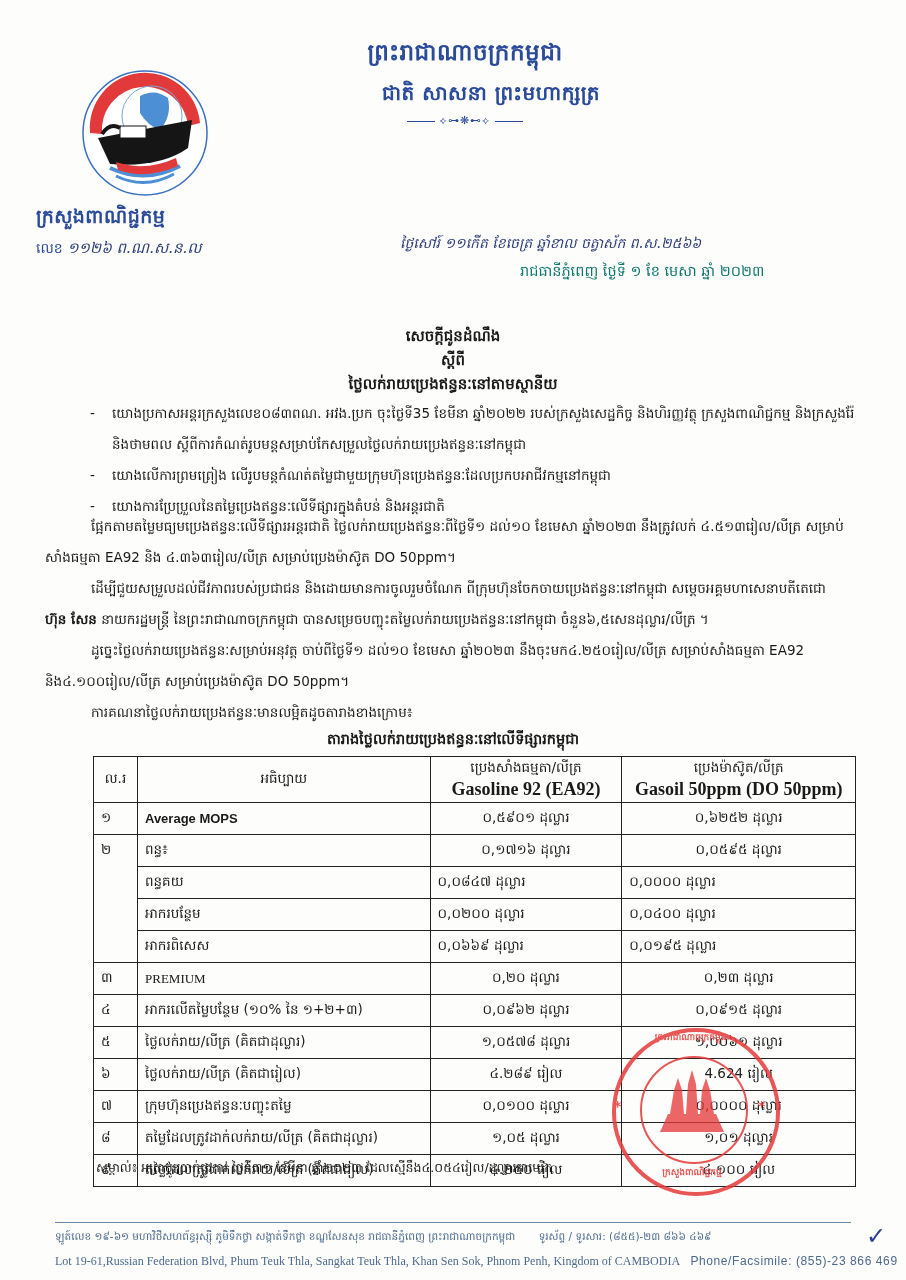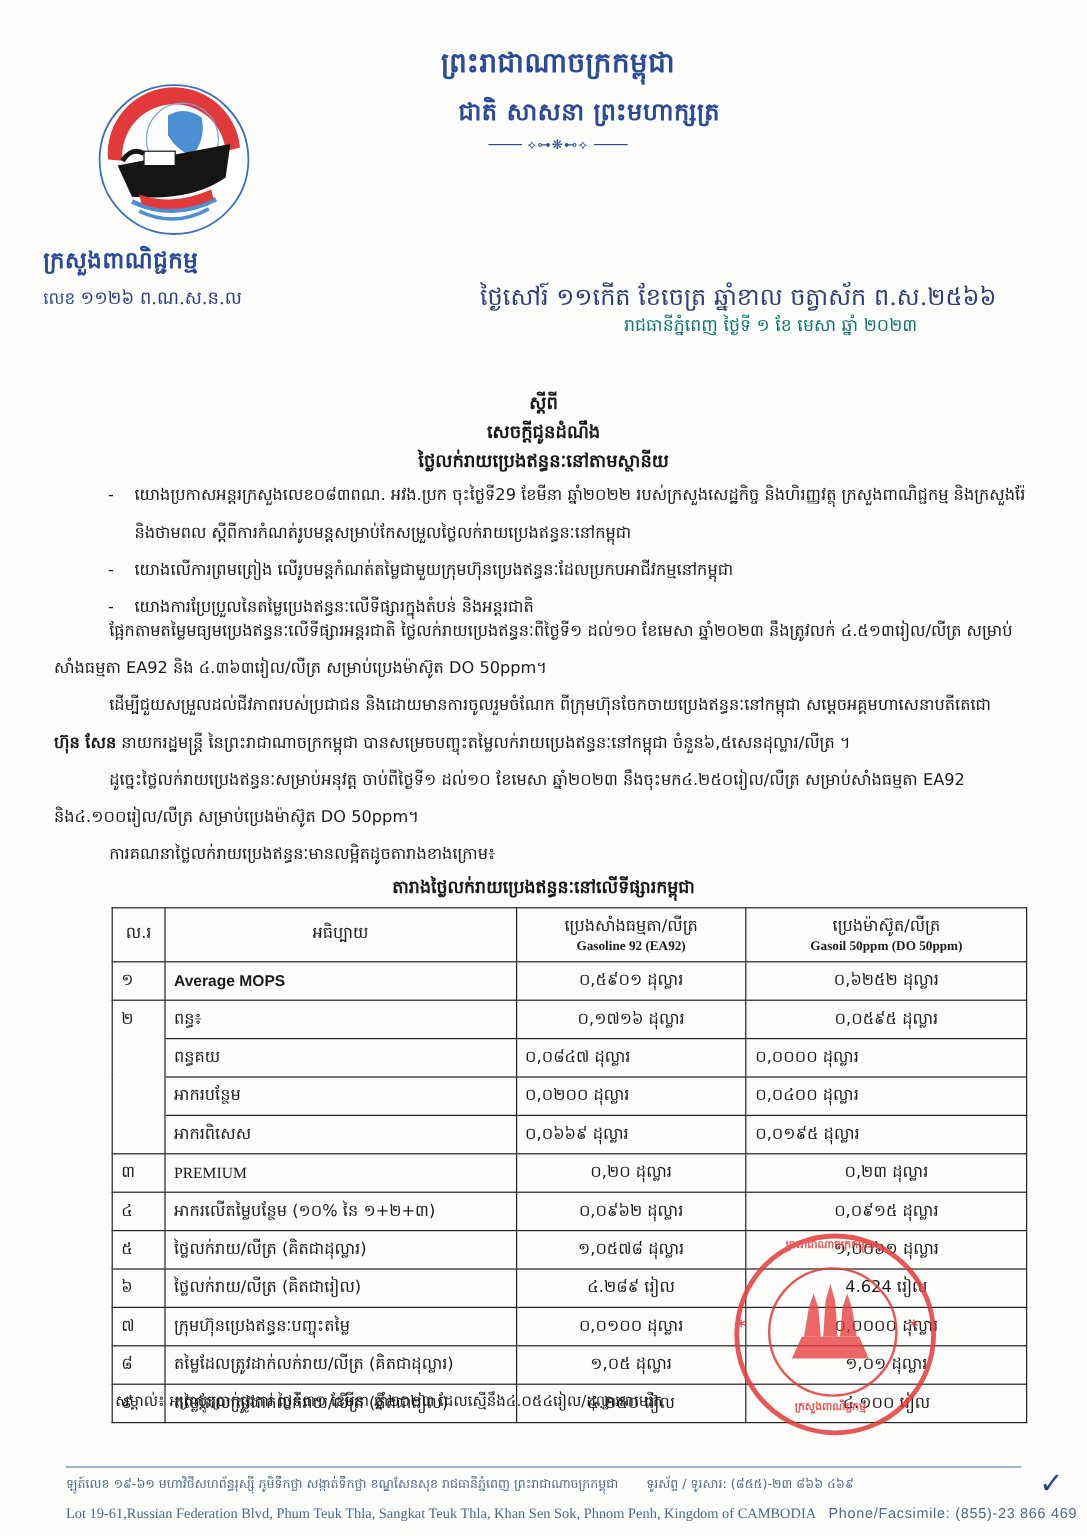--- a/index.html
+++ b/index.html
@@ -1,30 +1,30 @@
 <!DOCTYPE html>
 <html><head>
 <meta charset="utf-8">
 <style>
   html, body { margin:0; padding:0; }
   body { width:906px; height:1280px; background:#fdfdfb; position:relative; overflow:hidden;
          font-family:"DejaVu Sans", sans-serif; color:#1a1a1a; }
   .abs { position:absolute; }
   .blue { color:#2a4a9a; }
   .kh-title { font-family:"DejaVu Serif", serif; font-weight:bold; font-size:22px; letter-spacing:0.5px; }
-  .hand { font-family:"DejaVu Serif", serif; color:#2c3d7a; }
+  .hand { font-family:"DejaVu Serif", serif; font-style:italic; color:#2c3d7a; }
   .body-text { font-size:13.5px; line-height:31px; }
   table.prices { border-collapse:collapse; position:absolute; left:93px; top:756px; width:763px; font-size:13.5px; }
   table.prices td, table.prices th { border:1.4px solid #222; padding:2px 7px; height:27px; }
   table.prices th { font-weight:normal; text-align:center; }
   .num { text-align:center; }
   .numl { text-align:left; }
   .latin-bold { font-family:"Liberation Sans", sans-serif; font-weight:bold; font-size:13px; }
   .latin-serif-bold { font-family:"Liberation Serif", serif; font-weight:normal; font-size:13px; }
-  .sub { font-family:"Liberation Serif", serif; font-weight:bold; font-size:11px; display:block; }
+  .sub { font-family:"Liberation Serif", serif; font-weight:bold; font-size:18px; display:block; }
   .footer-line { position:absolute; left:55px; right:55px; top:1222px; height:0; border-top:1.5px solid #6a86a8; }
   .footer { color:#4c6a8e; }
   .stamp { position:absolute; left:612px; top:1028px; width:160px; height:160px; border-radius:50%;
            border:4px solid #e53a3a; opacity:0.85; pointer-events:none; }
   .stamp::after { content:""; position:absolute; left:24px; top:24px; width:104px; height:104px; border-radius:50%; border:2px solid #e53a3a; }
 </style>
 </head>
 <body>
 
 <div class="abs kh-title blue" style="left:330px; top:38px; width:270px; text-align:center; font-size:23px;">ព្រះរាជាណាចក្រកម្ពុជា</div>
@@ -51,33 +51,33 @@
 </div>
 <span class="abs" style="left:118px; top:68px; font-size:1px; color:transparent;">ក្រសួងពាណិជ្ជកម្ម</span>
 <span class="abs" style="left:118px; top:178px; font-size:1px; color:transparent;">MINISTRY OF COMMERCE</span>
 
 <div class="abs kh-title blue" style="left:36px; top:204px; font-size:19px;">ក្រសួងពាណិជ្ជកម្ម</div>
 <div class="abs" style="left:36px; top:238px; font-size:14px;">
   <span class="blue">លេខ</span>
   <span class="hand" style="font-size:15px;">១១២៦ ព.ណ.ស.ន.ល</span>
 </div>
 
-<div class="abs hand" style="left:400px; top:234px; font-size:20px; width:480px;">ថ្ងៃសៅរ៍ ១១កើត ខែចេត្រ ឆ្នាំខាល ចត្វាស័ក ព.ស.២៥៦៦</div>
+<div class="abs hand" style="left:400px; top:234px; font-size:14px; width:480px;">ថ្ងៃសៅរ៍ ១១កើត ខែចេត្រ ឆ្នាំខាល ចត្វាស័ក ព.ស.២៥៦៦</div>
 <div class="abs" style="left:520px; top:262px; font-size:14.5px; color:#0f766e; width:360px;">រាជធានីភ្នំពេញ ថ្ងៃទី ១ ខែ មេសា ឆ្នាំ ២០២៣</div>
 
 <div class="abs" style="left:0; width:906px; top:324px; text-align:center; font-weight:bold; font-size:15px; line-height:24px;">
+  <div>សេចក្តីជូនដំណឹង</div>
   <div>ស្តីពី</div>
-  <div>សេចក្តីជូនដំណឹង</div>
   <div>ថ្លៃលក់រាយប្រេងឥន្ធនៈនៅតាមស្ថានីយ</div>
 </div>
 
 <div class="abs body-text" style="left:90px; width:766px; top:398px;">
   <div style="position:relative; padding-left:22px;">
     <span style="position:absolute; left:0;">-</span>
-    <span>យោងប្រកាសអន្តរក្រសួងលេខ០៨៣ពណ. អវង.ប្រក ចុះថ្ងៃទី29 ខែមីនា ឆ្នាំ២០២២ របស់ក្រសួងសេដ្ឋកិច្ច និងហិរញ្ញវត្ថុ ក្រសួងពាណិជ្ជកម្ម និងក្រសួងរ៉ែ និងថាមពល ស្តីពីការកំណត់រូបមន្តសម្រាប់កែសម្រួលថ្លៃលក់រាយប្រេងឥន្ធនៈនៅកម្ពុជា</span>
+    <span>យោងប្រកាសអន្តរក្រសួងលេខ០៨៣ពណ. អវង.ប្រក ចុះថ្ងៃទី35 ខែមីនា ឆ្នាំ២០២២ របស់ក្រសួងសេដ្ឋកិច្ច និងហិរញ្ញវត្ថុ ក្រសួងពាណិជ្ជកម្ម និងក្រសួងរ៉ែ និងថាមពល ស្តីពីការកំណត់រូបមន្តសម្រាប់កែសម្រួលថ្លៃលក់រាយប្រេងឥន្ធនៈនៅកម្ពុជា</span>
   </div>
   <div style="position:relative; padding-left:22px;">
     <span style="position:absolute; left:0;">-</span>
     <span>យោងលើការព្រមព្រៀង លើរូបមន្តកំណត់តម្លៃជាមួយក្រុមហ៊ុនប្រេងឥន្ធនៈដែលប្រកបអាជីវកម្មនៅកម្ពុជា</span>
   </div>
   <div style="position:relative; padding-left:22px;">
     <span style="position:absolute; left:0;">-</span>
     <span>យោងការប្រែប្រួលនៃតម្លៃប្រេងឥន្ធនៈលើទីផ្សារក្នុងតំបន់ និងអន្តរជាតិ</span>
   </div>
 </div>

